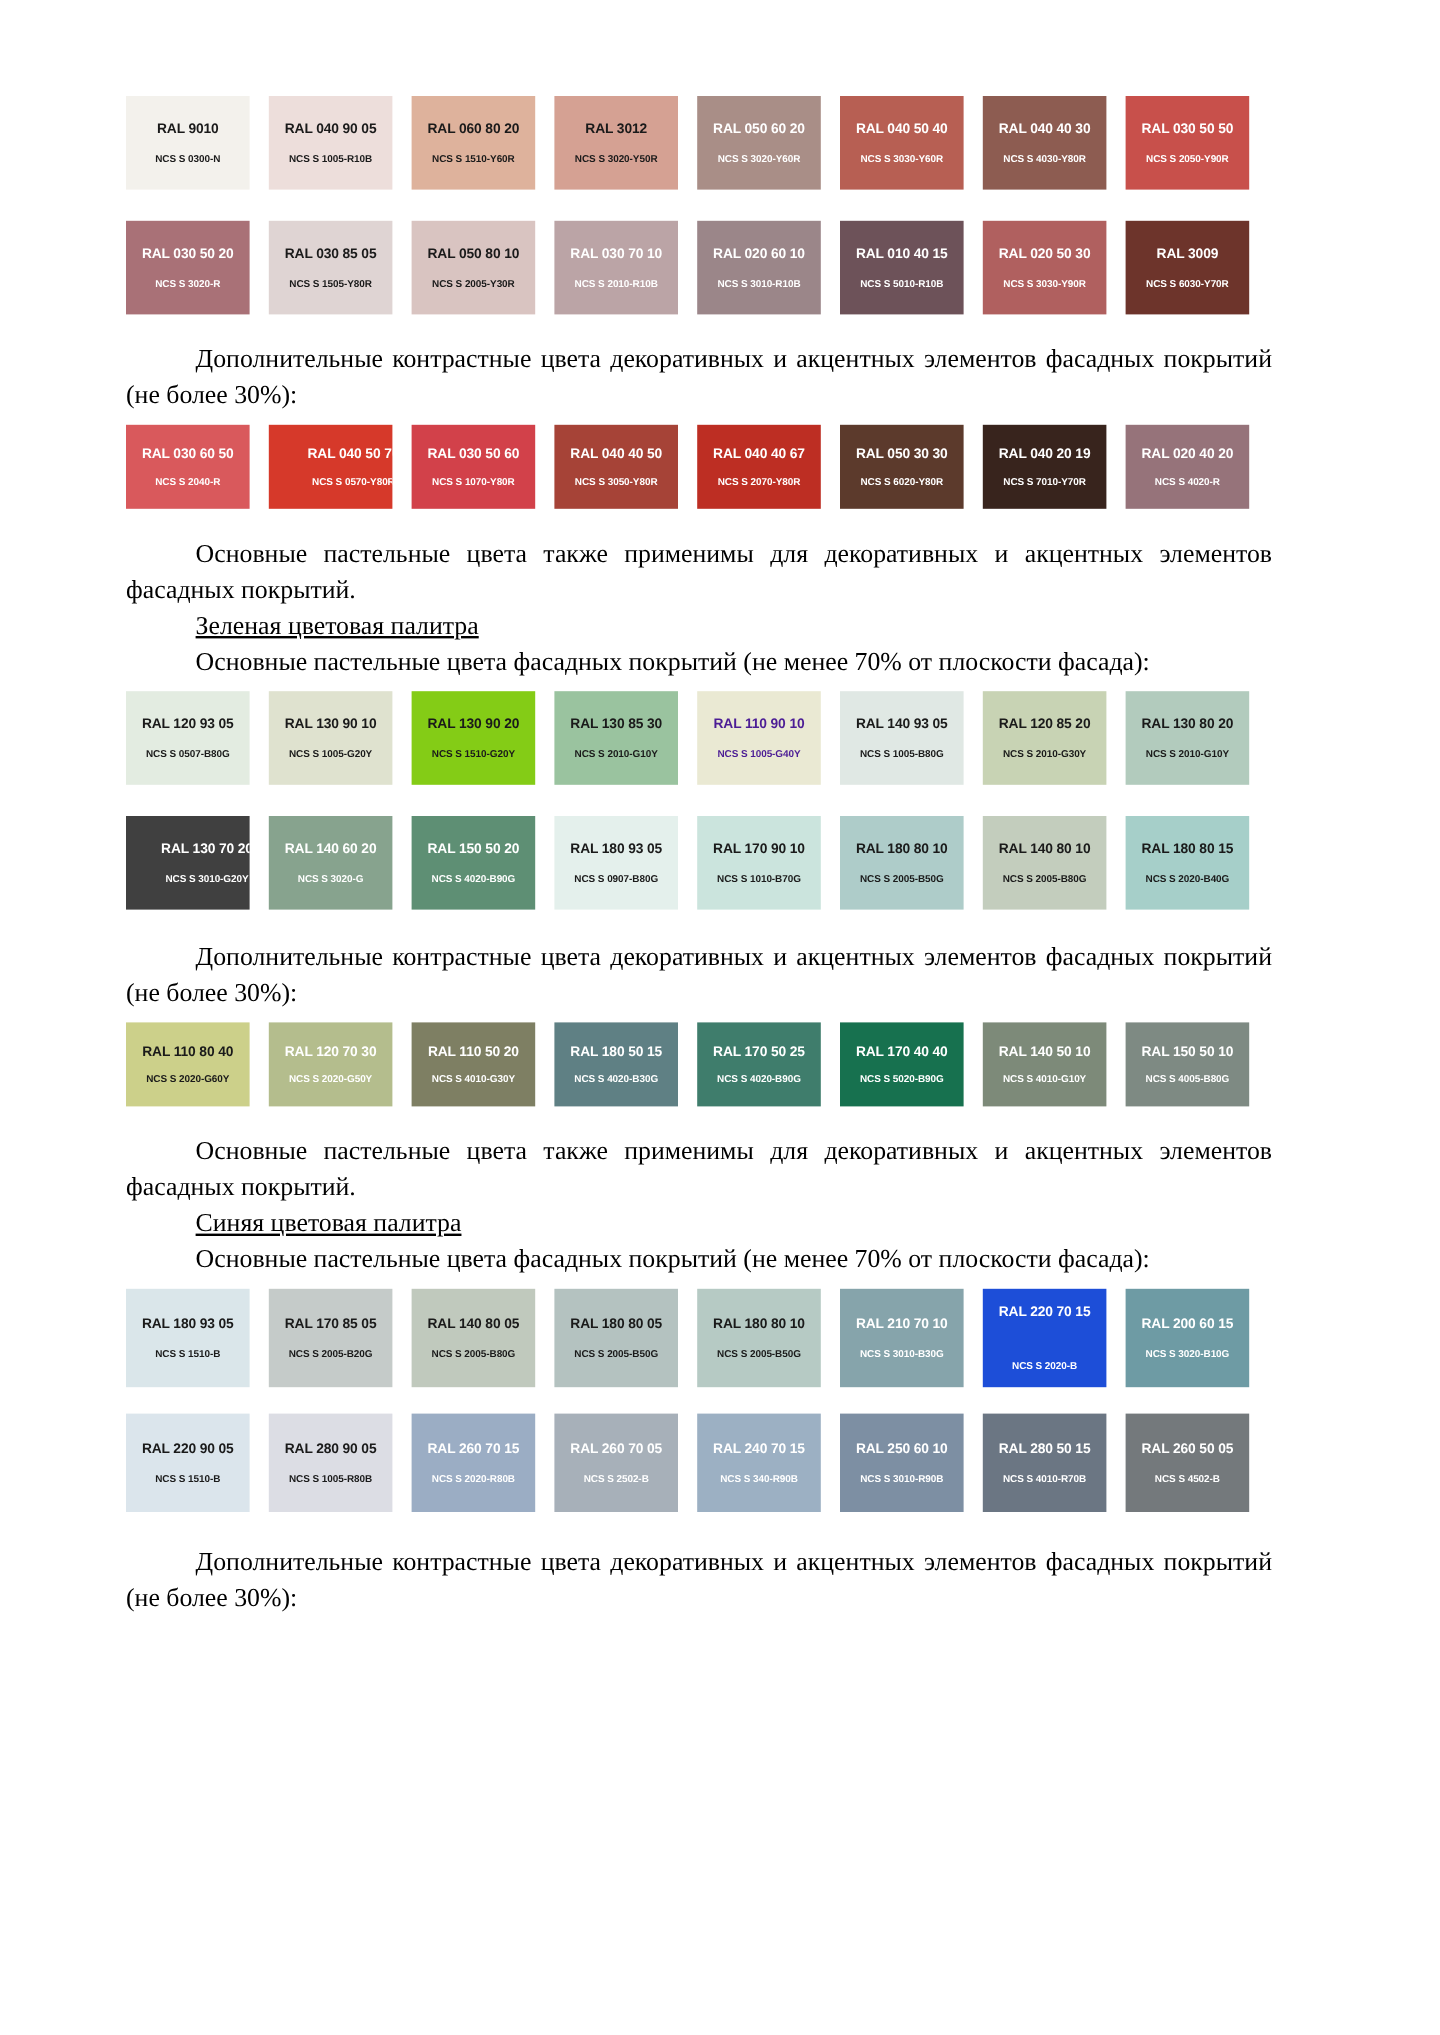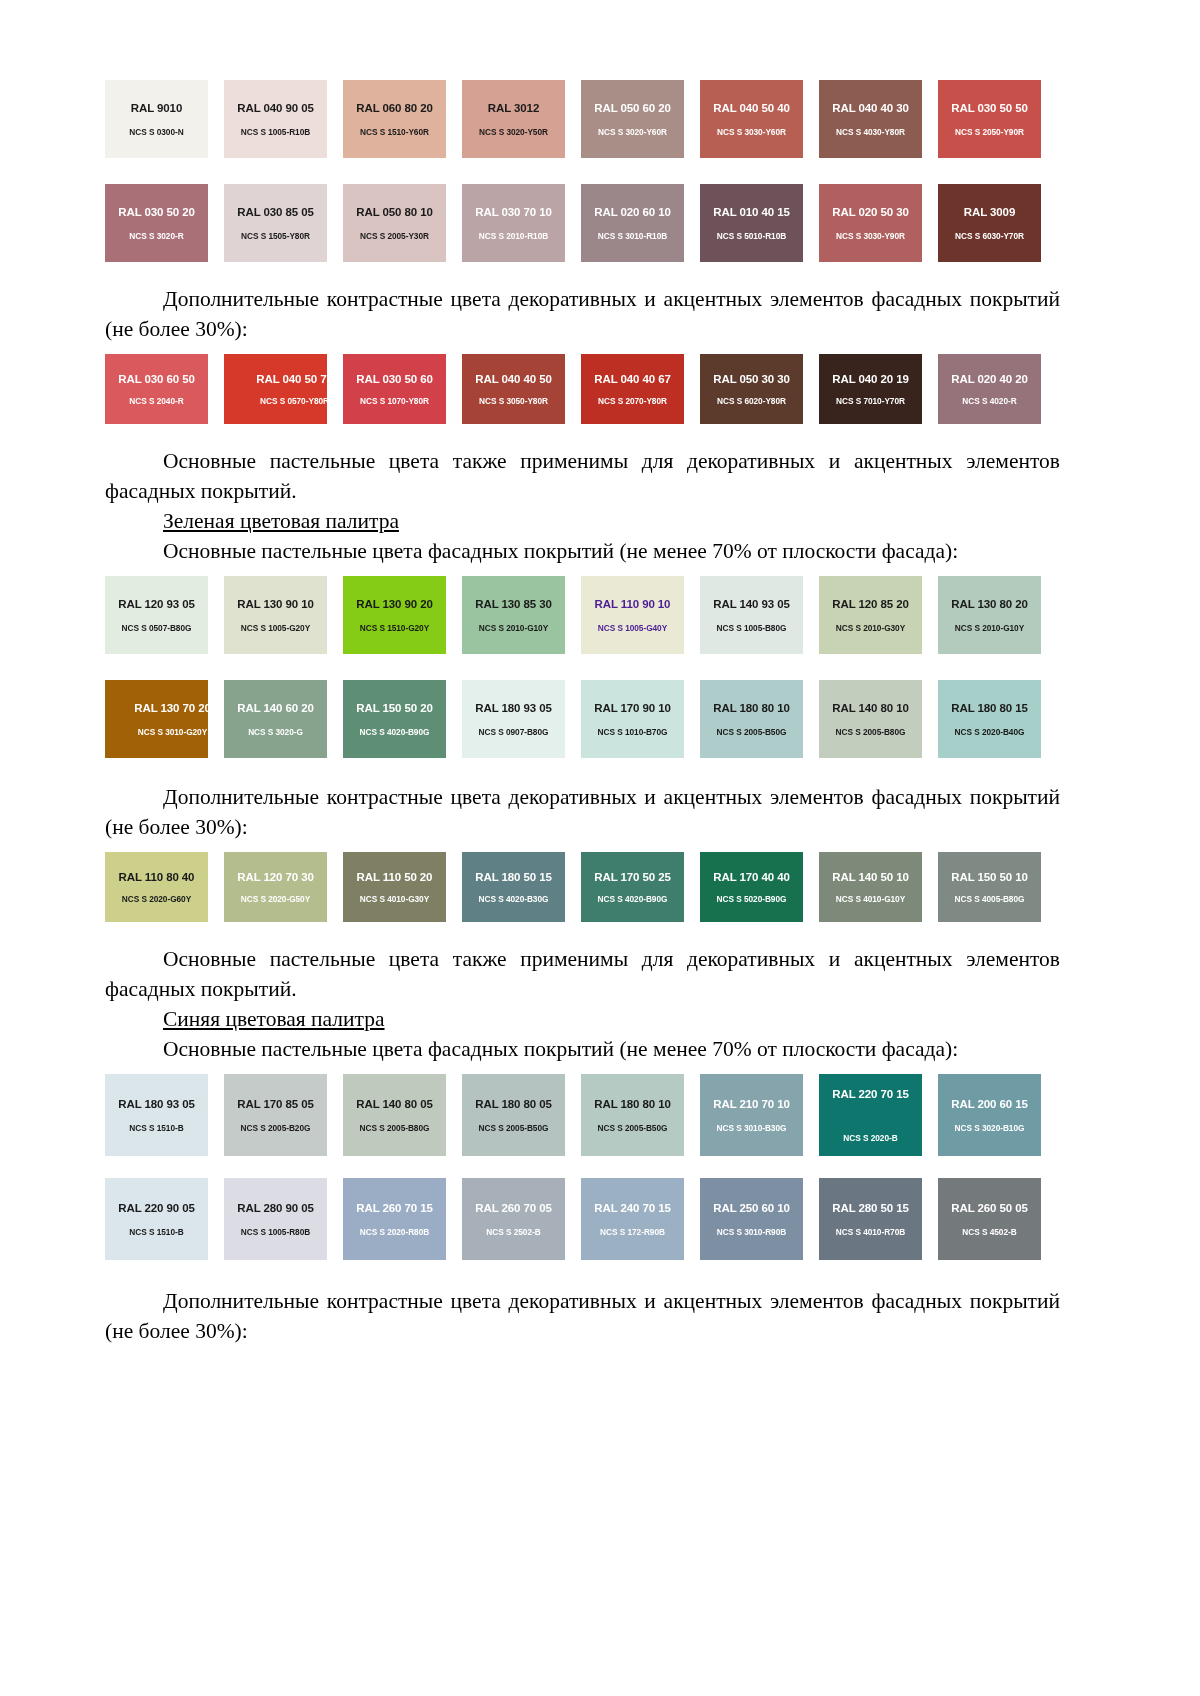--- a/index.html
+++ b/index.html
@@ -235,21 +235,21 @@
         </div>
         <div class="sw" style="background: rgb(178, 203, 189); color: rgb(26, 26, 26);">
           <div class="ral">RAL 130 80 20</div>
           <div class="ncs">NCS S 2010-G10Y</div>
         </div>
       </div>
 
   <div style="height:26px"></div>
 
   <div class="grid">
-        <div class="sw" style="background: #a16207; color: rgb(255, 255, 255); padding-left: 32px;">
+        <div class="sw" style="background: #404040; color: rgb(255, 255, 255); padding-left: 32px;">
           <div class="ral">RAL 130 70 20</div>
           <div class="ncs">NCS S 3010-G20Y</div>
         </div>
         <div class="sw" style="background: rgb(135, 163, 142); color: rgb(255, 255, 255);">
           <div class="ral">RAL 140 60 20</div>
           <div class="ncs">NCS S 3020-G</div>
         </div>
         <div class="sw" style="background: rgb(94, 143, 116); color: rgb(255, 255, 255);">
           <div class="ral">RAL 150 50 20</div>
           <div class="ncs">NCS S 4020-B90G</div>
@@ -345,21 +345,21 @@
           <div class="ncs">NCS S 2005-B50G</div>
         </div>
         <div class="sw" style="background: rgb(182, 202, 196); color: rgb(26, 26, 26);">
           <div class="ral">RAL 180 80 10</div>
           <div class="ncs">NCS S 2005-B50G</div>
         </div>
         <div class="sw" style="background: rgb(134, 164, 171); color: rgb(255, 255, 255);">
           <div class="ral">RAL 210 70 10</div>
           <div class="ncs">NCS S 3010-B30G</div>
         </div>
-        <div class="sw" style="background: #0f766e; color: rgb(255, 255, 255); gap: 20px;">
+        <div class="sw" style="background: #1d4ed8; color: rgb(255, 255, 255); gap: 20px;">
           <div class="ral">RAL 220 70 15</div>
           <div class="ncs">NCS S 2020-B</div>
         </div>
         <div class="sw" style="background: rgb(110, 155, 164); color: rgb(255, 255, 255);">
           <div class="ral">RAL 200 60 15</div>
           <div class="ncs">NCS S 3020-B10G</div>
         </div>
       </div>
 
   <div style="height:22px"></div>
@@ -376,21 +376,21 @@
         <div class="sw" style="background: rgb(155, 173, 196); color: rgb(255, 255, 255);">
           <div class="ral">RAL 260 70 15</div>
           <div class="ncs">NCS S 2020-R80B</div>
         </div>
         <div class="sw" style="background: rgb(167, 176, 185); color: rgb(255, 255, 255);">
           <div class="ral">RAL 260 70 05</div>
           <div class="ncs">NCS S 2502-B</div>
         </div>
         <div class="sw" style="background: rgb(156, 176, 195); color: rgb(255, 255, 255);">
           <div class="ral">RAL 240 70 15</div>
-          <div class="ncs">NCS S 172-R90B</div>
+          <div class="ncs">NCS S 340-R90B</div>
         </div>
         <div class="sw" style="background: rgb(125, 143, 163); color: rgb(255, 255, 255);">
           <div class="ral">RAL 250 60 10</div>
           <div class="ncs">NCS S 3010-R90B</div>
         </div>
         <div class="sw" style="background: rgb(107, 118, 131); color: rgb(255, 255, 255);">
           <div class="ral">RAL 280 50 15</div>
           <div class="ncs">NCS S 4010-R70B</div>
         </div>
         <div class="sw" style="background: rgb(116, 121, 124); color: rgb(255, 255, 255);">

